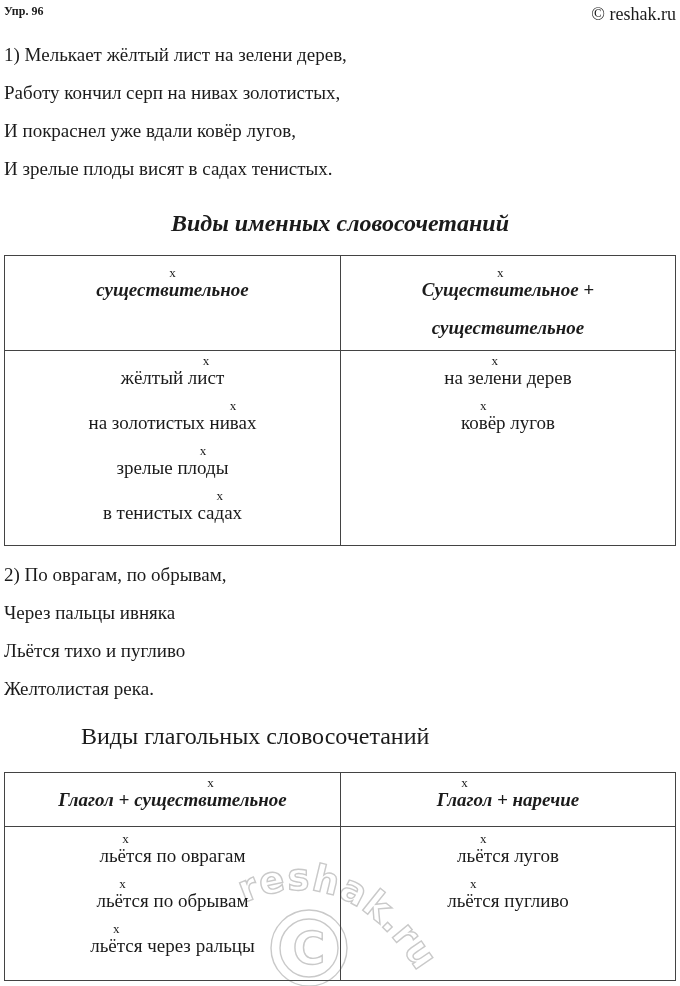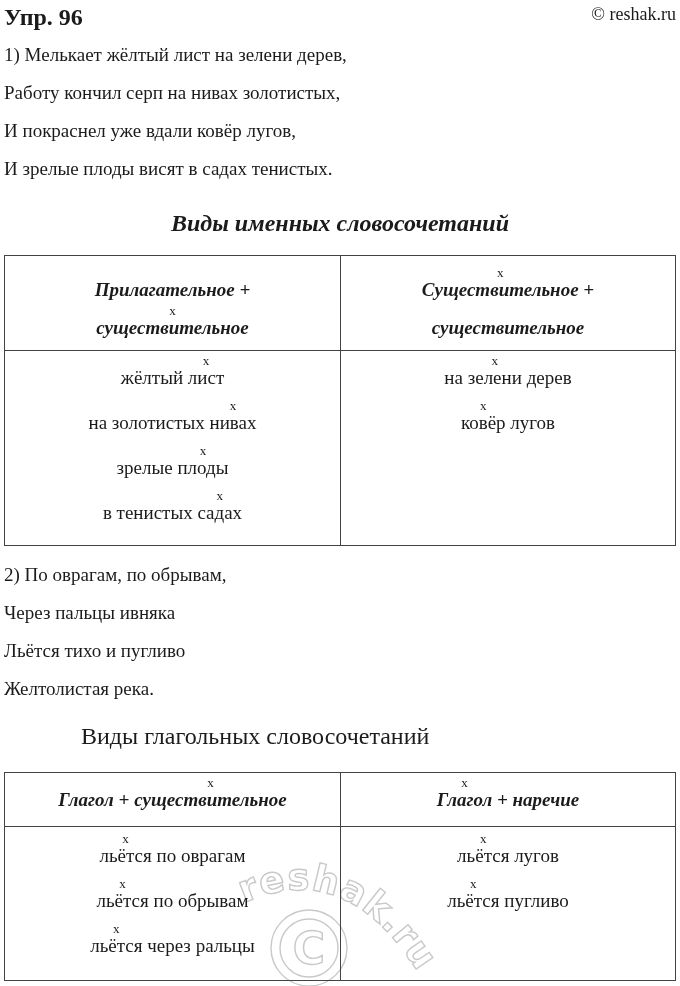--- a/index.html
+++ b/index.html
@@ -2,21 +2,21 @@
 <html><head>
 <meta charset="utf-8">
 <style>
   html,body{margin:0;padding:0;}
   body{
     width:680px;height:986px;position:relative;overflow:hidden;
     background:#ffffff;color:#1b1b1b;
     font-family:"Liberation Serif", serif;
   }
   .topbar{position:absolute;top:4px;left:4px;right:4px;display:flex;justify-content:space-between;align-items:flex-start;}
-  .ex-label{font-weight:bold;font-size:24px;}
+  .ex-label{font-weight:bold;font-size:12px;}
   .copy-label{font-size:18px;}
   .poem{position:absolute;left:4px;font-size:19px;line-height:38px;white-space:nowrap;}
   #poem1{top:36px;}
   #poem2{top:556px;}
   .tbl-title{position:absolute;left:0;width:100%;font-size:24px;}
   #title1{top:210px;text-align:center;font-weight:bold;font-style:italic;}
   #title2{top:723px;padding-left:81px;box-sizing:border-box;}
   .tbl{position:absolute;left:4px;width:672px;border:1.5px solid #434343;box-sizing:border-box;background:transparent;}
   #table1{top:255px;}
   #table2{top:772px;}
@@ -64,21 +64,20 @@
   <div>Работу кончил серп на нивах золотистых,</div>
   <div>И покраснел уже вдали ковёр лугов,</div>
   <div>И зрелые плоды висят в садах тенистых.</div>
 </div>
 
 <div class="tbl-title" id="title1">Виды именных словосочетаний</div>
 
 <div class="tbl" id="table1">
   <div class="hrow">
     <div class="cell">
-      <div class="phrase"><span>Прилагательное +</span></div>
       <div class="phrase"><span class="hw"><span class="xm">x</span><span>существительное</span></span></div>
     </div>
     <div class="cell right">
       <div class="phrase"><span class="hw"><span class="xm">x</span><span>Существительное</span></span><span> +</span></div>
       <div class="phrase"><span>существительное</span></div>
     </div>
   </div>
   <div class="brow">
     <div class="cell">
       <div class="phrase"><span>жёлтый </span><span class="hw"><span class="xm">x</span><span>лист</span></span></div>

